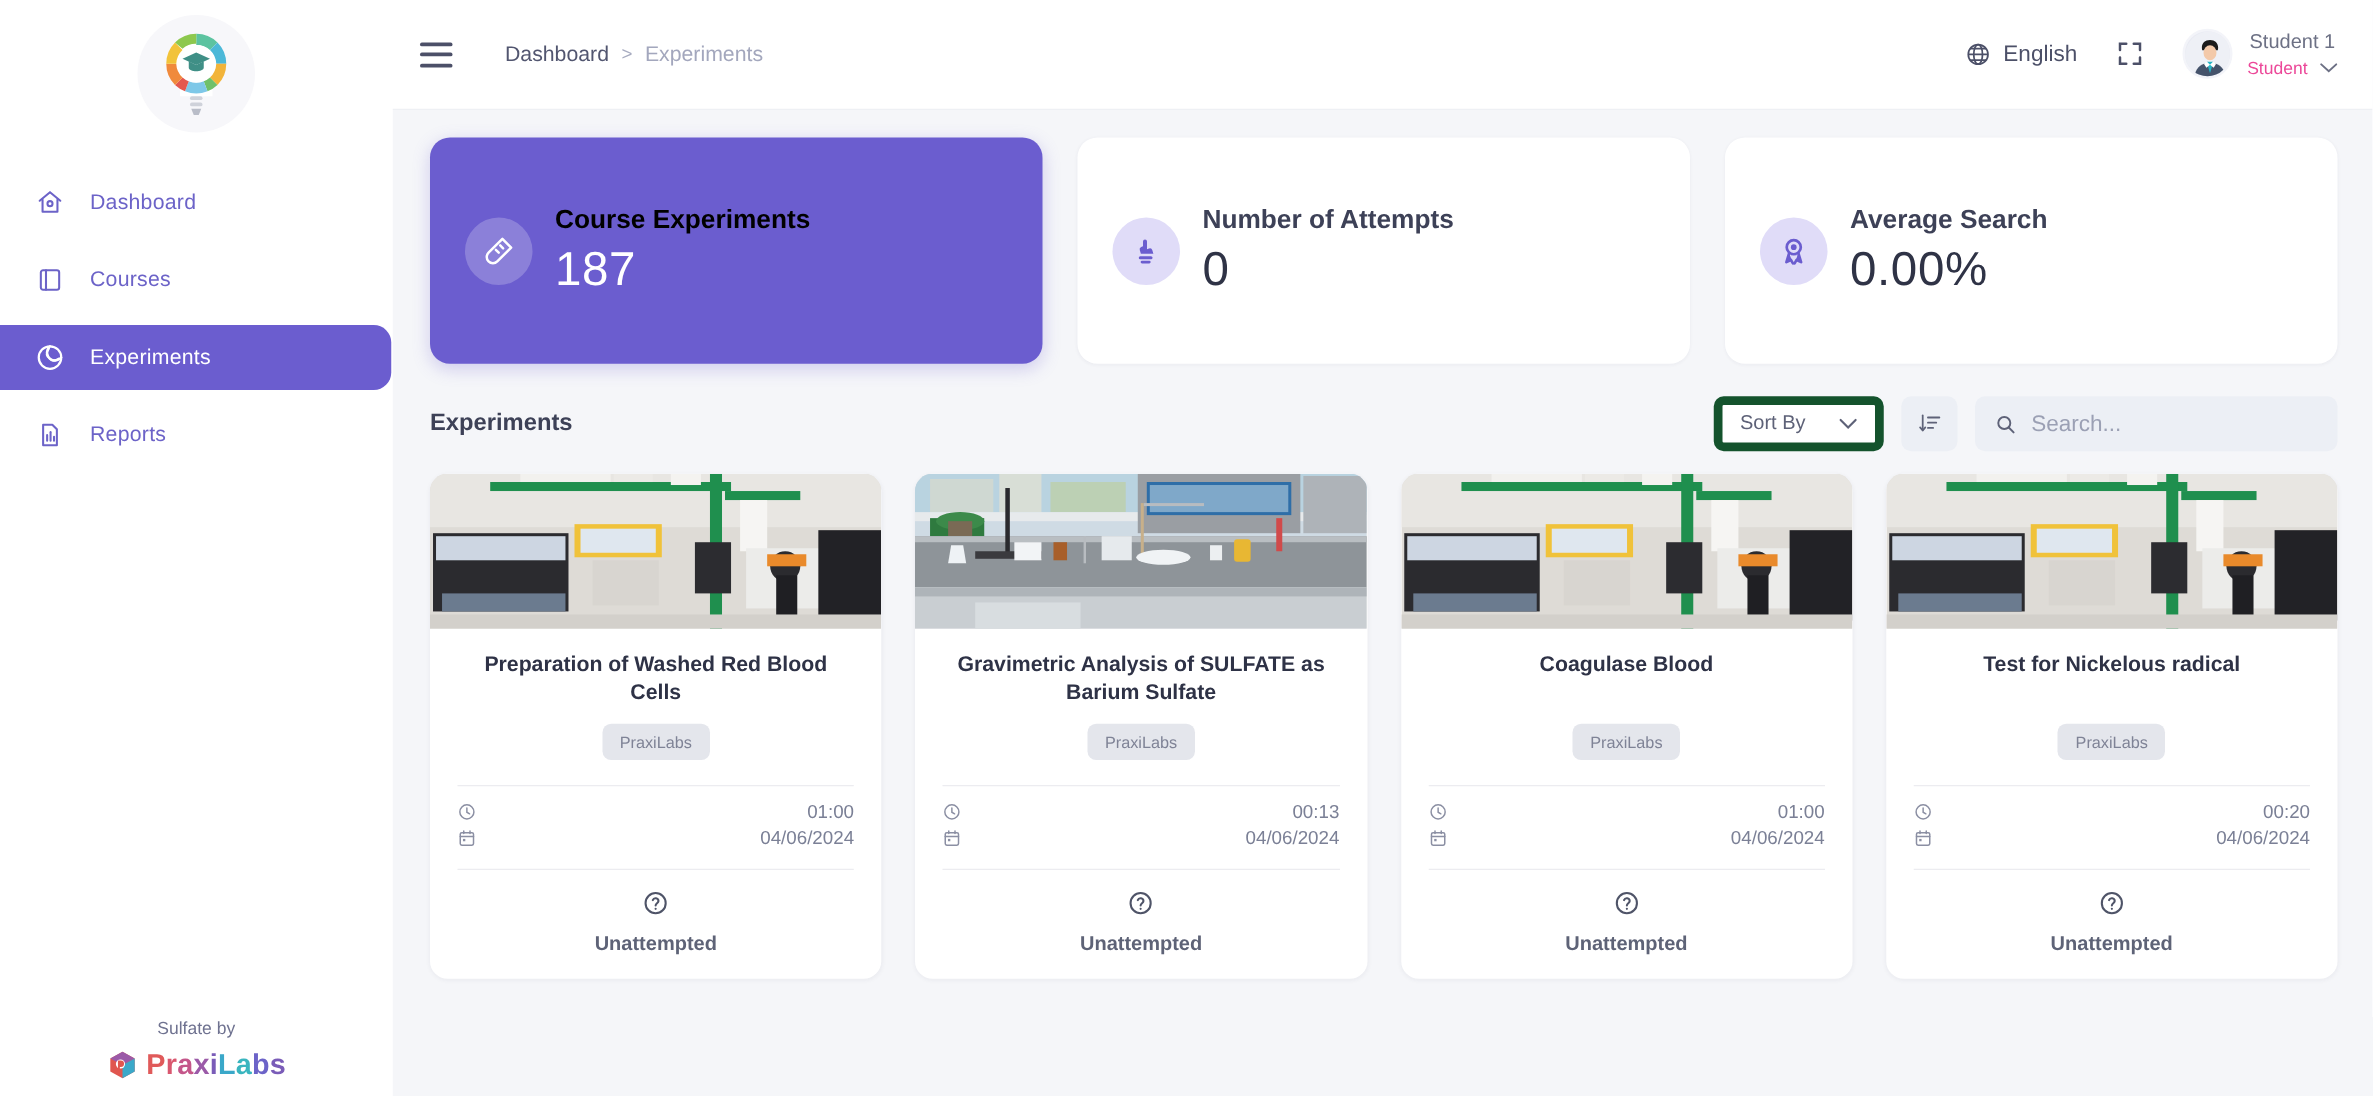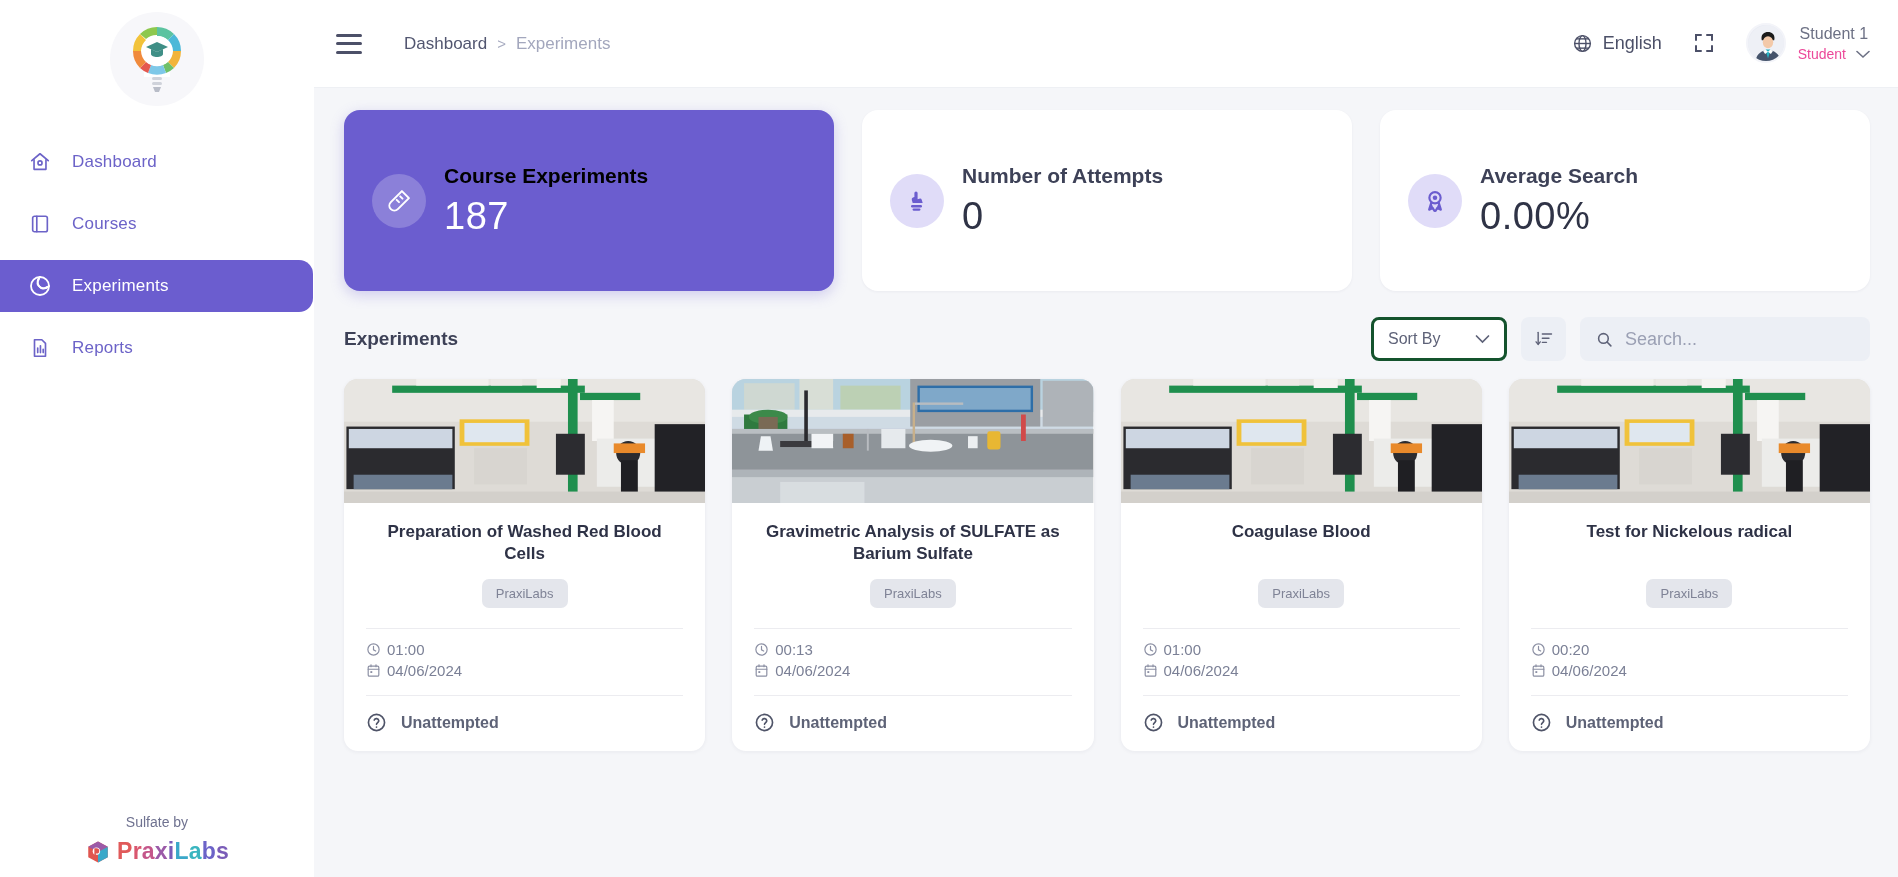--- a/index.html
+++ b/index.html
@@ -110,21 +110,21 @@
   .stat-value { font-size: 38px; font-weight: 400; color:#2f3346; margin-top: 6px; letter-spacing:.5px;}
   .stat-card.primary .stat-value { color:#ffffff; font-weight:500; }
 
   .list-head {
     display:flex; align-items:center;
     margin-top: 26px; margin-bottom: 18px;
   }
   .list-title { font-size: 19px; font-weight: 700; color:#3d4157; }
   .list-tools { margin-left:auto; display:flex; align-items:center; gap: 14px; }
   .sort-select {
-    width: 136px; height: 44px; border:3px solid #14532d; border-radius:8px;
+    width: 136px; height: 44px; border:7px solid #14532d; border-radius:8px;
     background:#fff; display:flex; align-items:center; justify-content:space-between;
     padding: 0 14px; font-size:16px; color:#5e6278; cursor:pointer;
   }
   .sort-dir {
     width: 45px; height:44px; border-radius:8px; background:#eceff5;
     display:flex; align-items:center; justify-content:center; cursor:pointer;
   }
   .search-box {
     width: 290px; height:44px; border-radius:8px; background:#eceff5;
     display:flex; align-items:center; gap:12px; padding: 0 16px; cursor:text;
@@ -151,23 +151,23 @@
     text-align:center; font-size:17px; font-weight:700; color:#2e3246;
     line-height:1.32; min-height: 46px;
   }
   .exp-tag-row { display:flex; justify-content:center; margin-top: 12px; }
   .exp-tag {
     background:#e4e6ec; color:#7f8396; font-size:13px;
     padding: 7px 14px; border-radius:7px;
   }
   .exp-divider { height:1px; background:#ececf0; margin-top: 20px; }
   .exp-meta { padding: 12px 0 0 0; }
-  .meta-row { display:flex; align-items:center; gap:6px; color:#7b8096; font-size:15px; margin-bottom:4px; }
+  .meta-row { display:flex; align-items:center; gap:6px; color:#7b8096; font-size:15px; margin-bottom:4px;justify-content:space-between; }
   .exp-divider2 { height:1px; background:#ececf0; margin-top: 12px; }
-  .exp-status { display:flex; align-items:center; gap:14px; padding: 16px 0 18px 0; }
+  .exp-status { display:flex; align-items:center; gap:14px; padding: 16px 0 18px 0; flex-direction: column; }
   .status-text { font-size:16px; color:#5e6377; font-weight:600; }
 
   svg { display:block; }
 </style>
 </head>
 <body>
 
 <div class="app">
 
   <aside class="sidebar">

